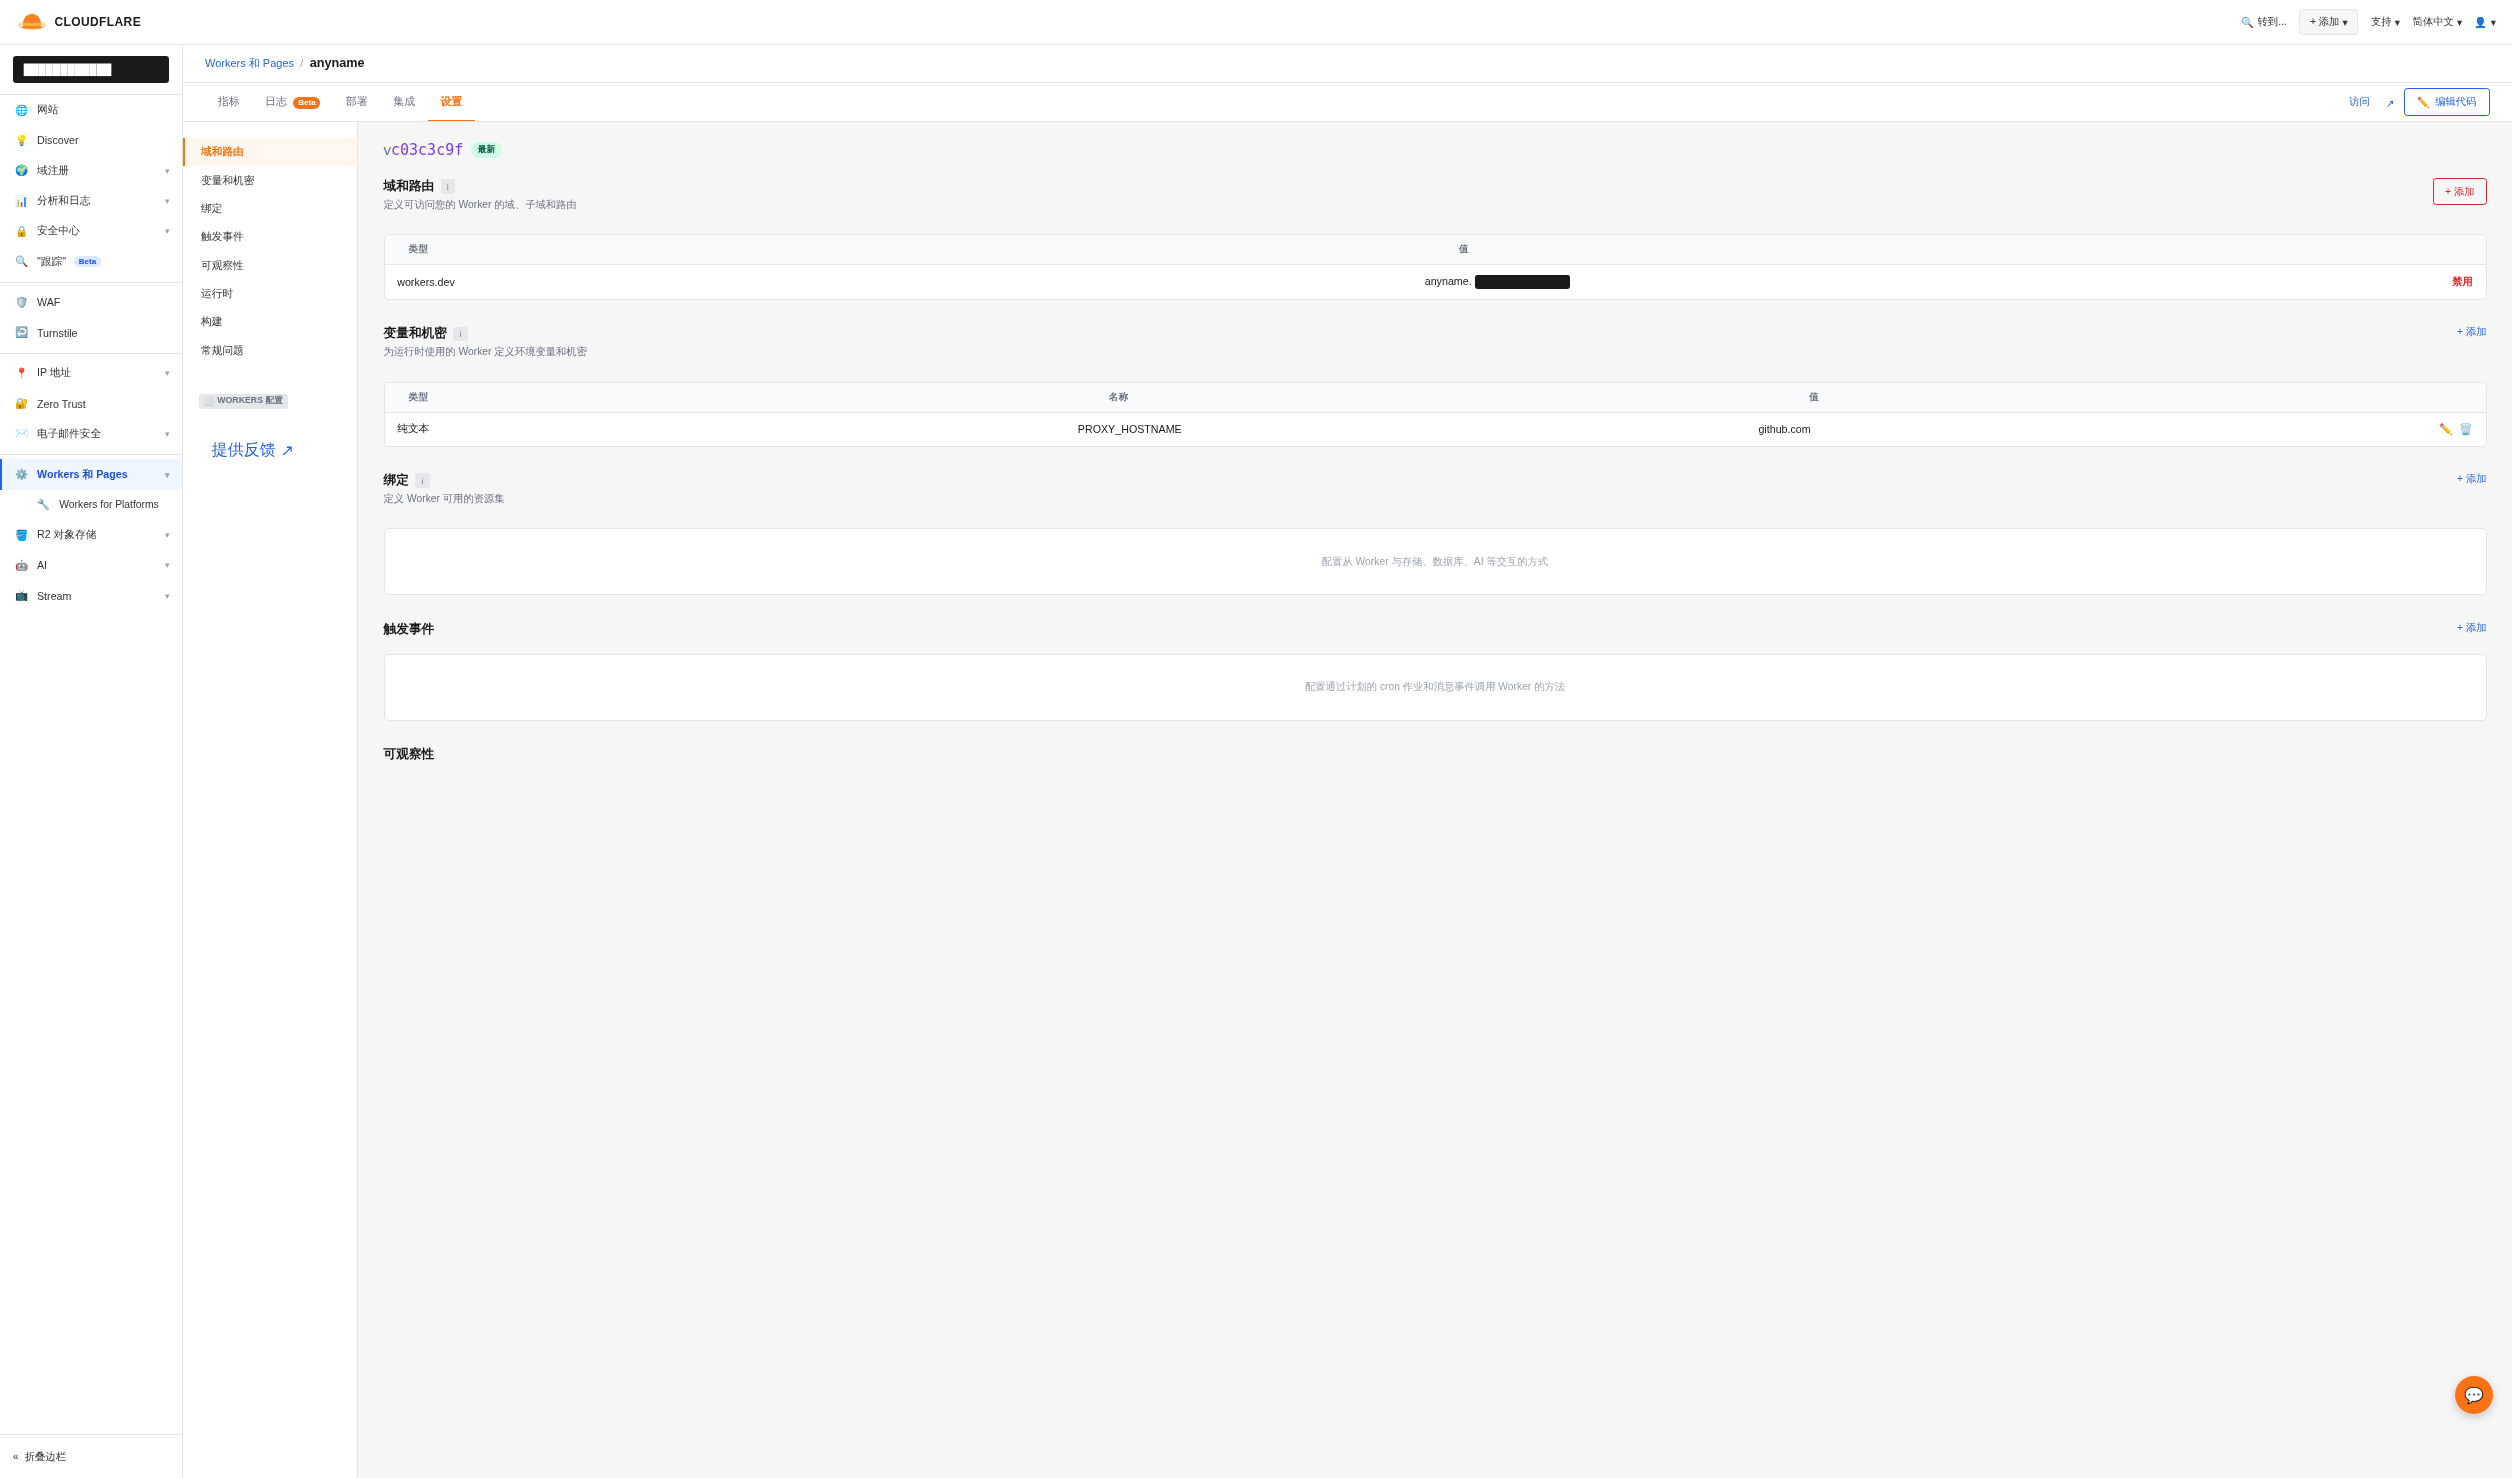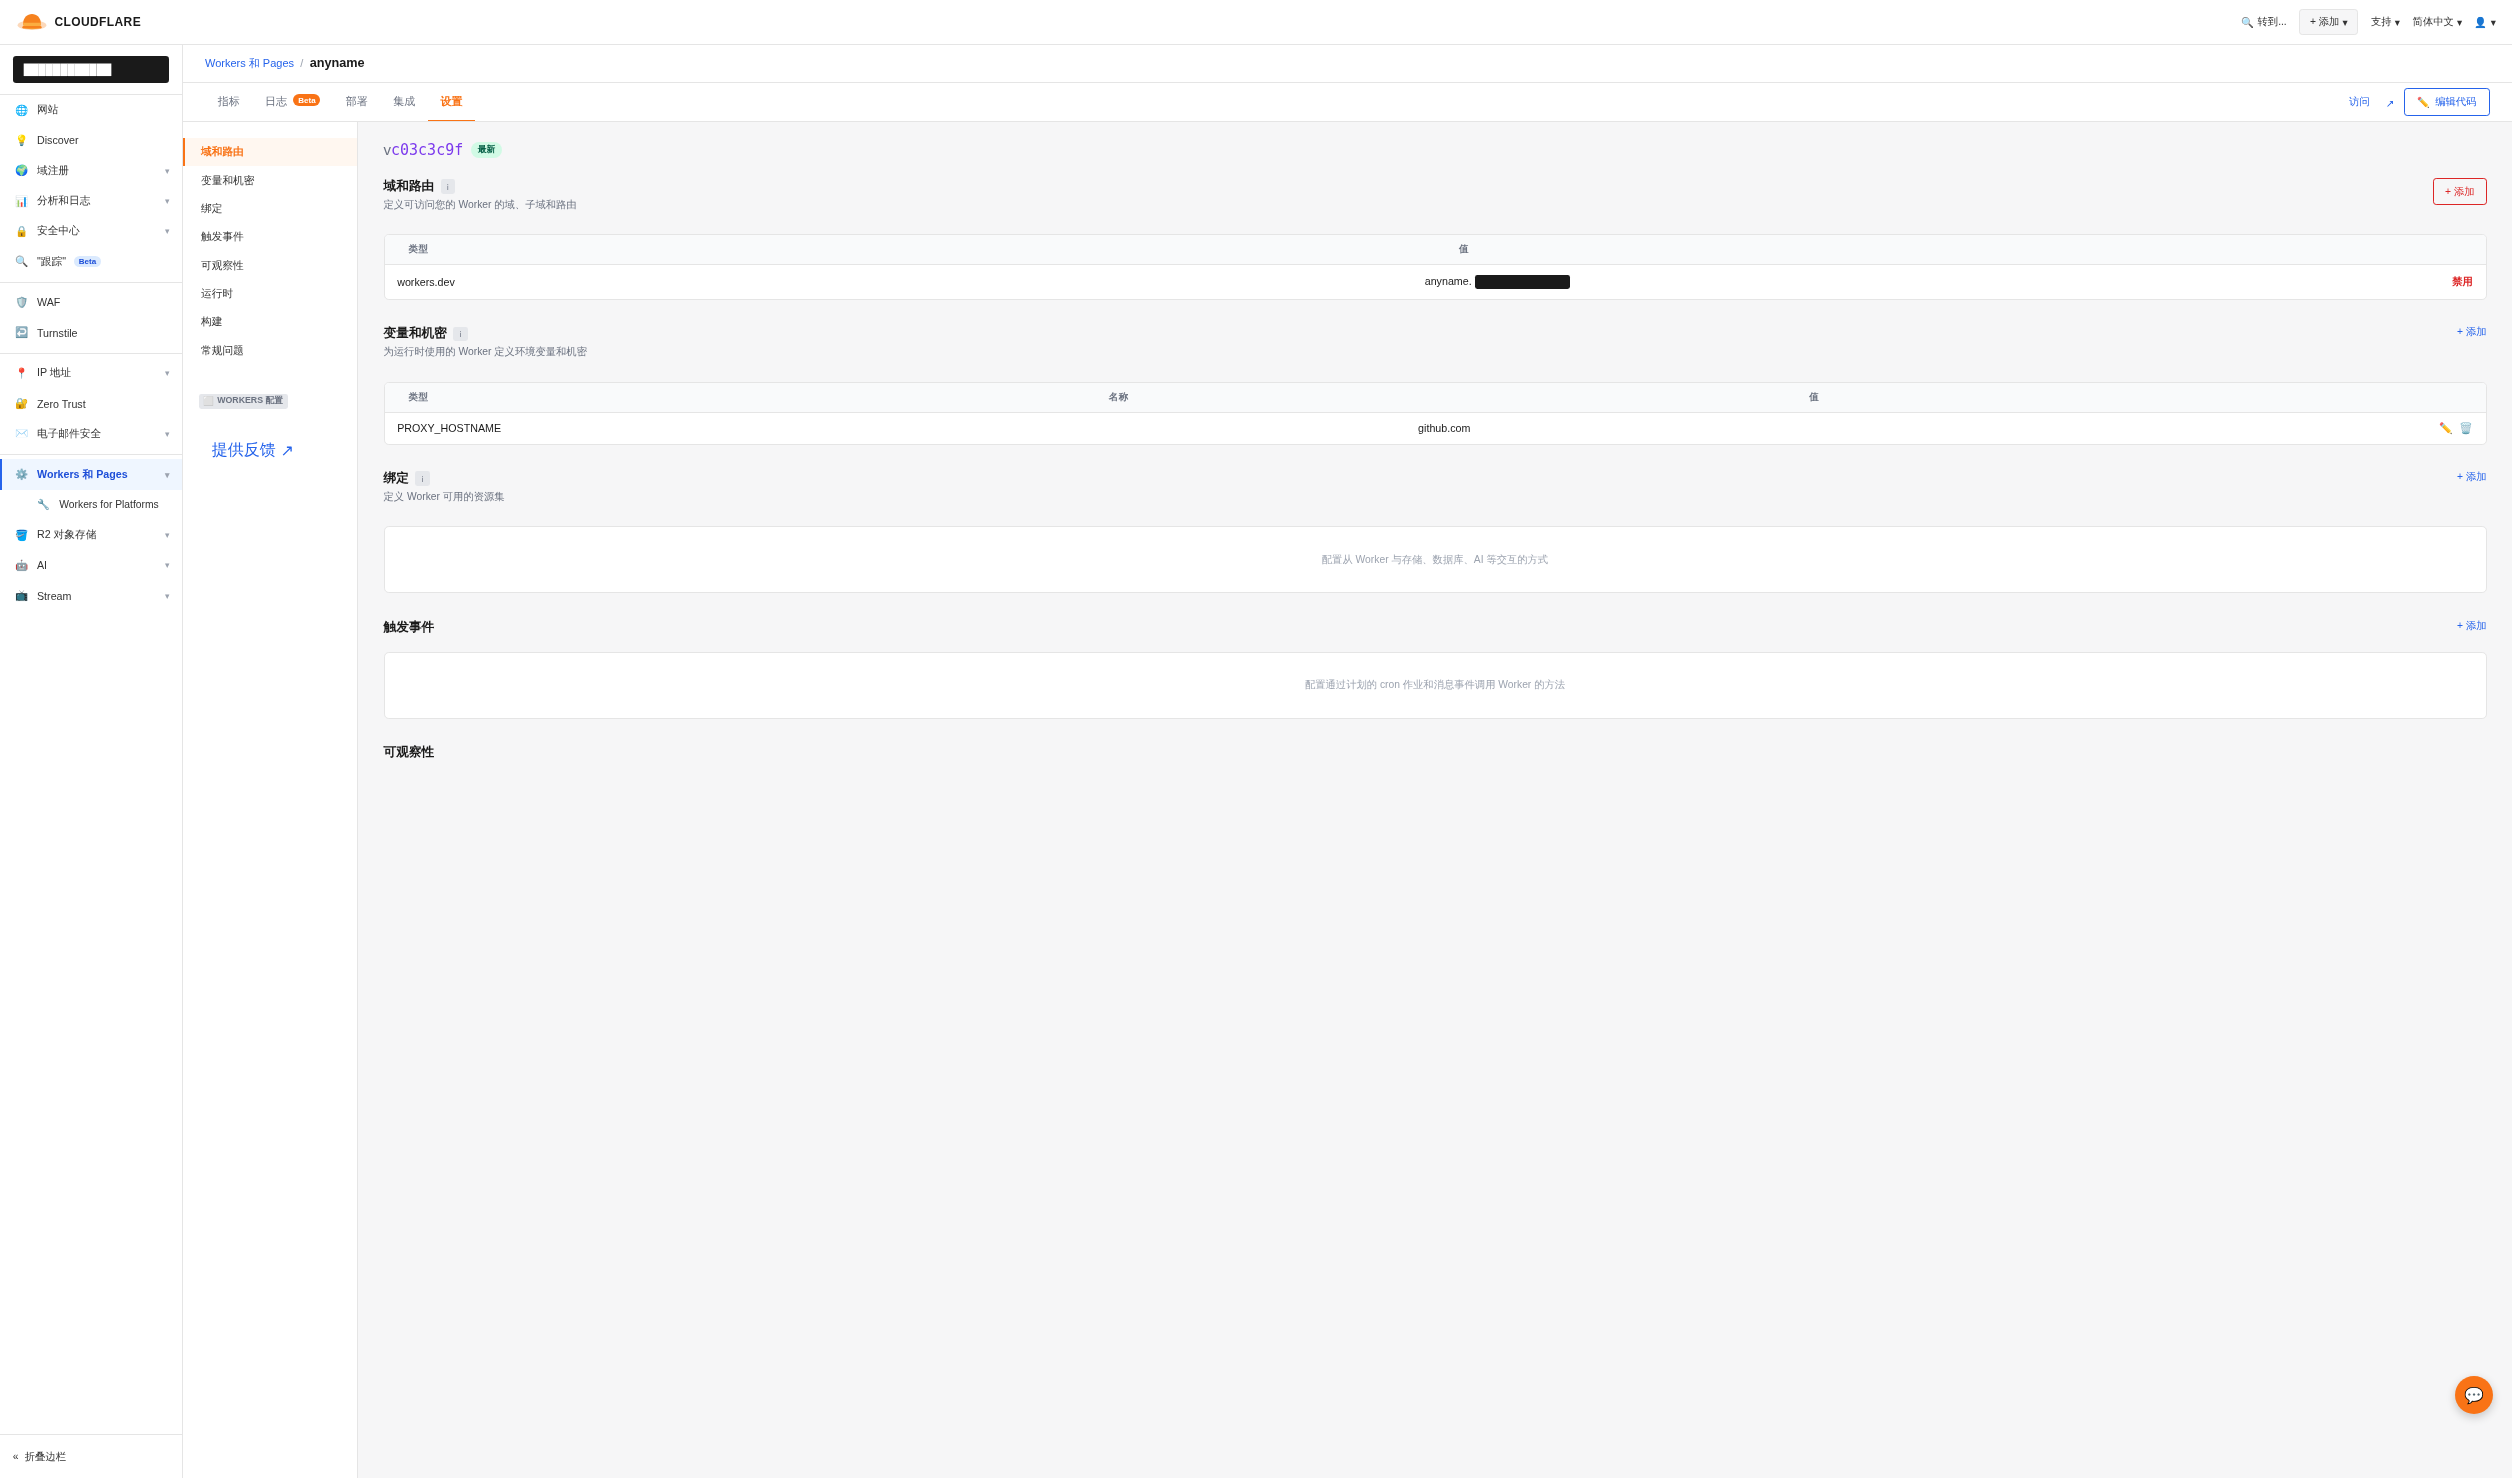--- a/index.html
+++ b/index.html
@@ -34,21 +34,21 @@
 
     
     .main { flex: 1; display: flex; flex-direction: column; overflow: hidden; }
     .main-header { background: #fff; border-bottom: 0.8px solid #e5e5e5; padding: 11px 22px; display: flex; align-items: center; gap: 6.4px; flex-shrink: 0; }
     .breadcrumb { font-size: 11px; color: #6b7280; }
     .breadcrumb-sep { color: #9ca3af; margin: 0 3.2px; }
     .breadcrumb-current { font-size: 12.7px; font-weight: 700; color: #1a1a1a; }
 
     
     .tabs-bar { background: #fff; border-bottom: 0.8px solid #e5e5e5; padding: 0 22px; display: flex; align-items: center; flex-shrink: 0; }
-    .tab { padding: 11px 12.7px; font-size: 11px; color: #6b7280; cursor: pointer; border-bottom: 1.6px solid transparent; display: flex; align-items: flex-start; gap: 6.4px; }
+    .tab { padding: 11px 12.7px; font-size: 11px; color: #6b7280; cursor: pointer; border-bottom: 1.6px solid transparent; display: flex; align-items: flex-end; gap: 6.4px; }
     .tab.active { color: #f97316; border-bottom-color: #f97316; font-weight: 600; }
     .tab-badge { background: #f97316; color: #fff; font-size: 8px; padding: 1.6px 4.8px; border-radius: 8px; font-weight: 600; }
     .tabs-actions { margin-left: auto; display: flex; align-items: center; gap: 9.5px; }
     .btn-visit { background: none; border: none; color: #2563eb; font-size: 10.3px; cursor: pointer; display: flex; align-items: flex-end; gap: 16px; }
     .btn-edit-code { background: none; border: 0.8px solid #2563eb; color: #2563eb; border-radius: 3.2px; padding: 6.4px 12.7px; font-size: 10.3px; cursor: pointer; display: flex; align-items: center; gap: 4.8px; }
 
     
     .content { display: flex; flex: 1; overflow: hidden; }
     .sidebar-nav { width: 175px; background: #fff; border-right: 0.8px solid #e5e5e5; padding: 16px 0; overflow-y: auto; flex-shrink: 0; }
     .sidebar-nav-item { padding: 7.2px 16px; font-size: 10.7px; color: #333; cursor: pointer; border-left: 2.4px solid transparent; }
@@ -379,20 +379,21 @@
               <span>+ 添加</span>
             </button>
           </div>
           <div class="table">
             <div class="table-header">
               <div class="table-header-cell">类型</div>
               <div class="table-header-cell">名称</div>
               <div class="table-header-cell">值</div>
             </div>
             <div class="table-row">
+              <div class="table-cell">纯文本</div>
               <div class="table-cell">PROXY_HOSTNAME</div>
               <div class="table-cell">github.com</div>
               <div class="table-actions">
                 <span class="edit-icon">✏️</span>
                 <span class="delete-icon">🗑️</span>
               </div>
             </div>
           </div>
         </div>
 

